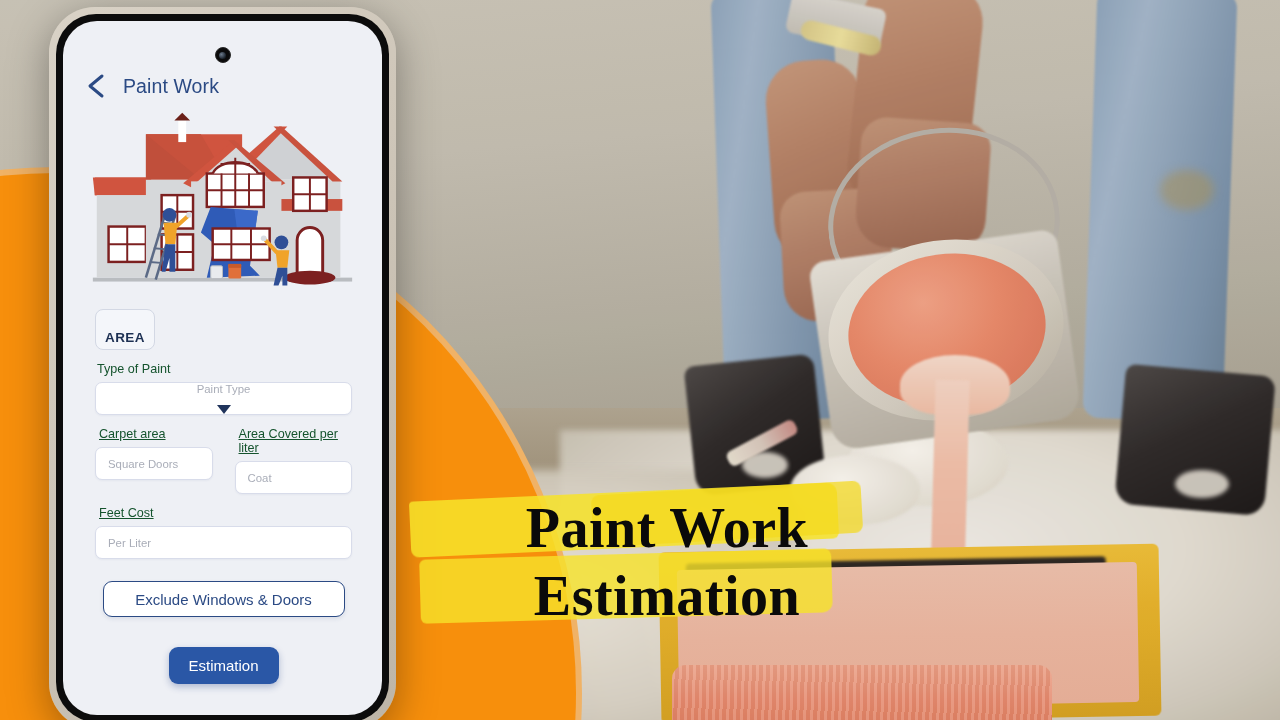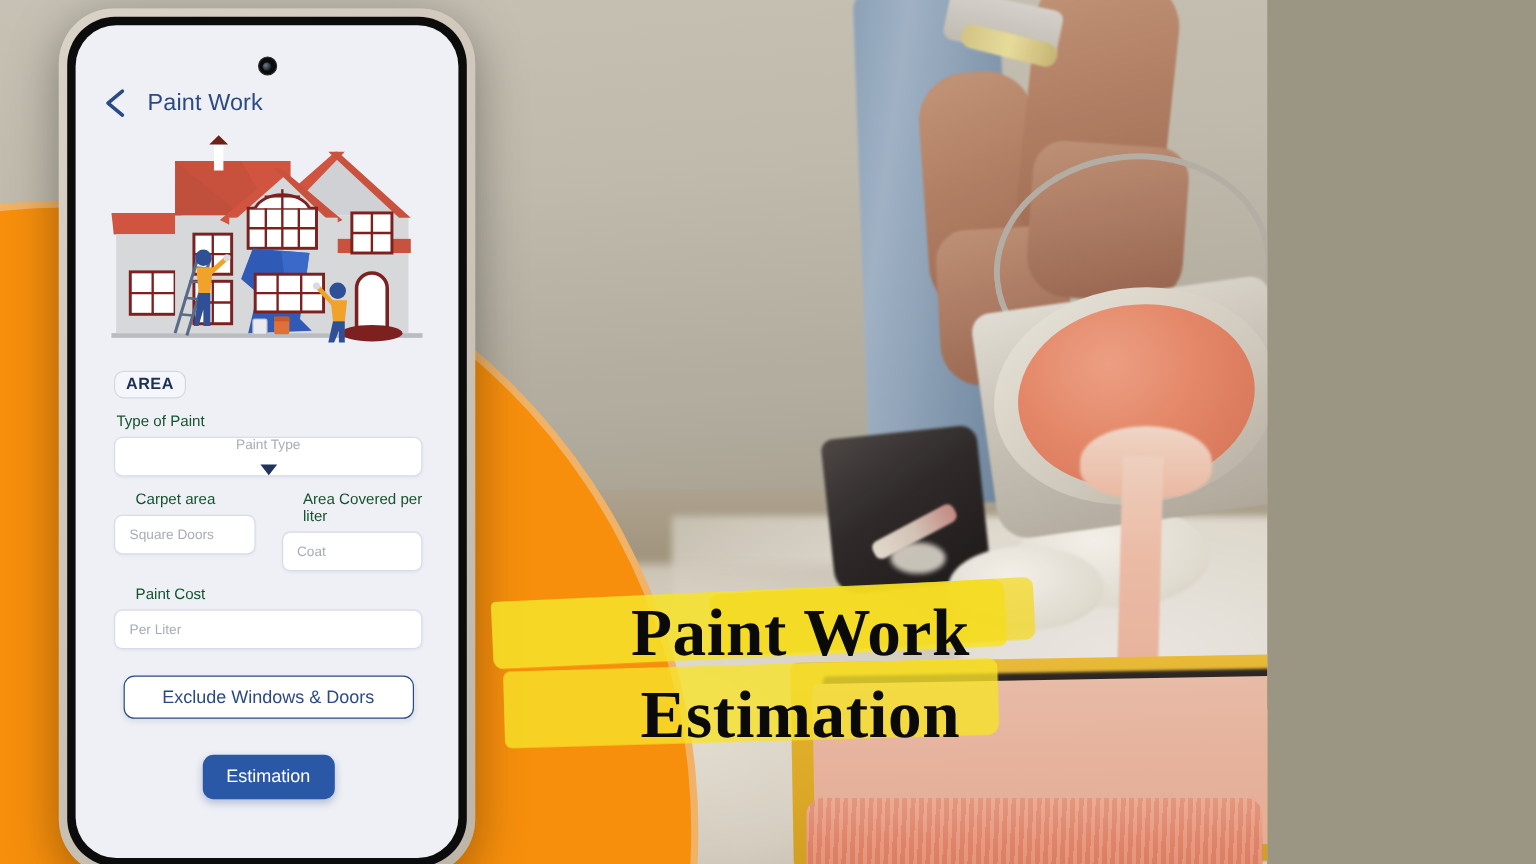--- a/index.html
+++ b/index.html
@@ -1,21 +1,21 @@
 <!DOCTYPE html>
 <html><head>
 <meta charset="utf-8">
 <style>
   * { margin:0; padding:0; box-sizing:border-box; }
   html, body {
     width:1280px; height:720px; overflow:hidden;
     font-family:"Liberation Sans", sans-serif;
     background:#9b9683;
   }
-  #stage { position:relative; width:1056px; height:720px; overflow:hidden; background:#9b9683; }
+  #stage { position:relative; width:1280px; height:720px; overflow:hidden; background:#9b9683; }
 
   
   .photo { position:absolute; inset:0; overflow:hidden; }
   .photo-wall {
     position:absolute; left:0; top:0; width:1280px; height:430px;
     background:linear-gradient(175deg,#cdc8bb 0%, #c6c1b3 35%, #b8b3a4 70%, #a9a394 100%);
   }
   .photo-floor {
     position:absolute; left:0; top:408px; width:1280px; height:312px;
     background:linear-gradient(180deg,#b2a893 0%, #a2957c 25%, #8d8069 60%, #7e7360 100%);
@@ -190,38 +190,38 @@
   .app-title { font-size:19.5px; color:#2b4a84; letter-spacing:.1px; }
 
   
   .hero { margin:8px 0 0 0; padding:0 22px; height:190px; position:relative; }
   .hero svg { width:100%; height:100%; display:block; }
 
   
   .form { padding:0 14px 0 16px; }
   .badge {
     display:inline-block; border:1.5px solid #d3d8e4; border-radius:8px;
-    padding:2px 9px 4px; font-size:13.5px; font-weight:bold; color:#1d3053;
+    padding:20px 9px 4px; font-size:13.5px; font-weight:bold; color:#1d3053;
     letter-spacing:.4px; background:#f4f6fa; margin:12px 0 0 16px;
   }
   .field-label { font-size:12.6px; color:#14532d; margin:12px 0 6px 18px; }
   .input {
     height:33px; background:#fff; border:1px solid #d8dcea; border-radius:7px;
     display:flex; align-items:center; padding:0 12px;
     font-size:11.4px; color:#a9adb8;
     box-shadow:0 1px 2px rgba(40,60,110,.05);
   }
   .input.full { margin:0 16px; justify-content:space-between;flex-direction:column; }
   .tri {
     width:0; height:0; border-left:7px solid transparent; border-right:7px solid transparent;
     border-top:9px solid #20345c;
   }
   .row { display:flex; gap:22px; padding:0 16px; }
   .col { flex:1; }
-  .col .field-label { margin-left:18px; }
+  .col .field-label { margin-left:4px;text-decoration:underline; }
   .btn-outline {
     margin:22px auto 0; width:242px; height:36px;
     border:1.5px solid #2b4a84; border-radius:9px; background:#fff;
     color:#2b4a84; font-size:15px;
     display:flex; align-items:center; justify-content:center;
     box-shadow:0 2px 4px rgba(40,60,110,.10);
   }
   .btn-primary {
     margin:30px auto 0; width:110px; height:37px;
     background:#2a57a6; border-radius:9px; color:#fff; font-size:15px;
@@ -425,21 +425,21 @@
             <div class="col">
               <div class="field-label">Area Covered per liter</div>
               <div class="input">
                 <span>Coat</span>
               </div>
             </div>
           </div>
 
           <div class="row">
             <div class="col">
-              <div class="field-label">Paint Cost</div>
+              <div class="field-label">Feet Cost</div>
               <div class="input">
                 <span>Per Liter</span>
               </div>
             </div>
           </div>
 
           <div class="btn-outline">Exclude Windows &amp; Doors</div>
           <div class="btn-primary">Estimation</div>
         </div>
 

